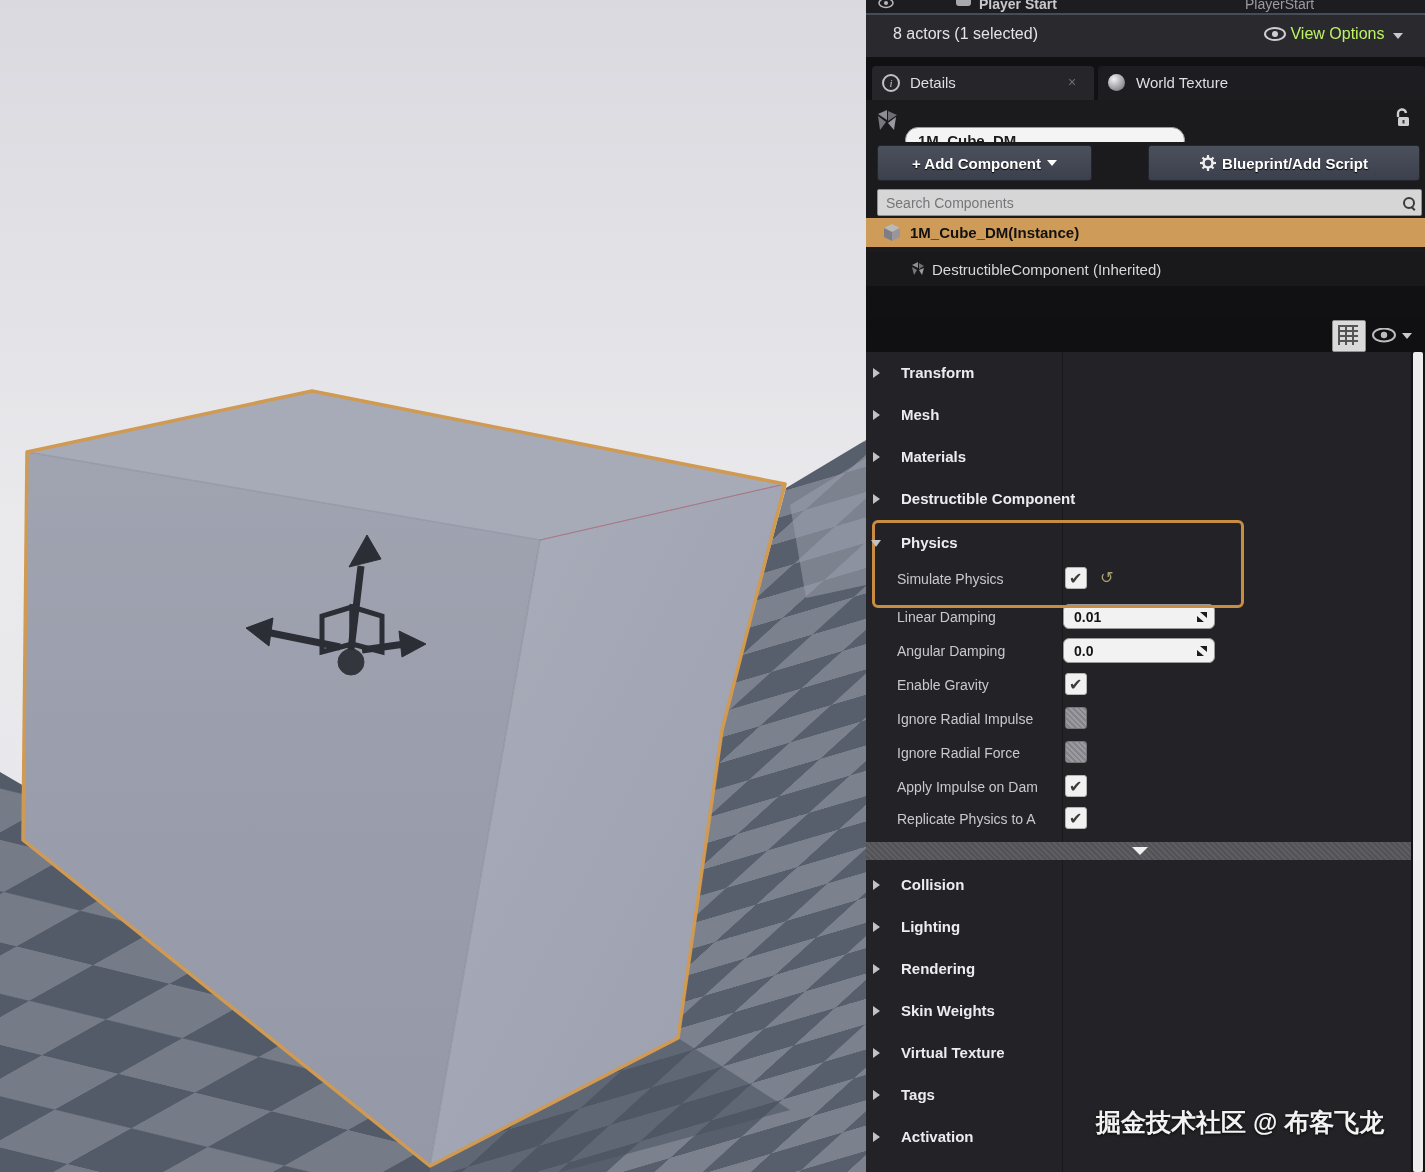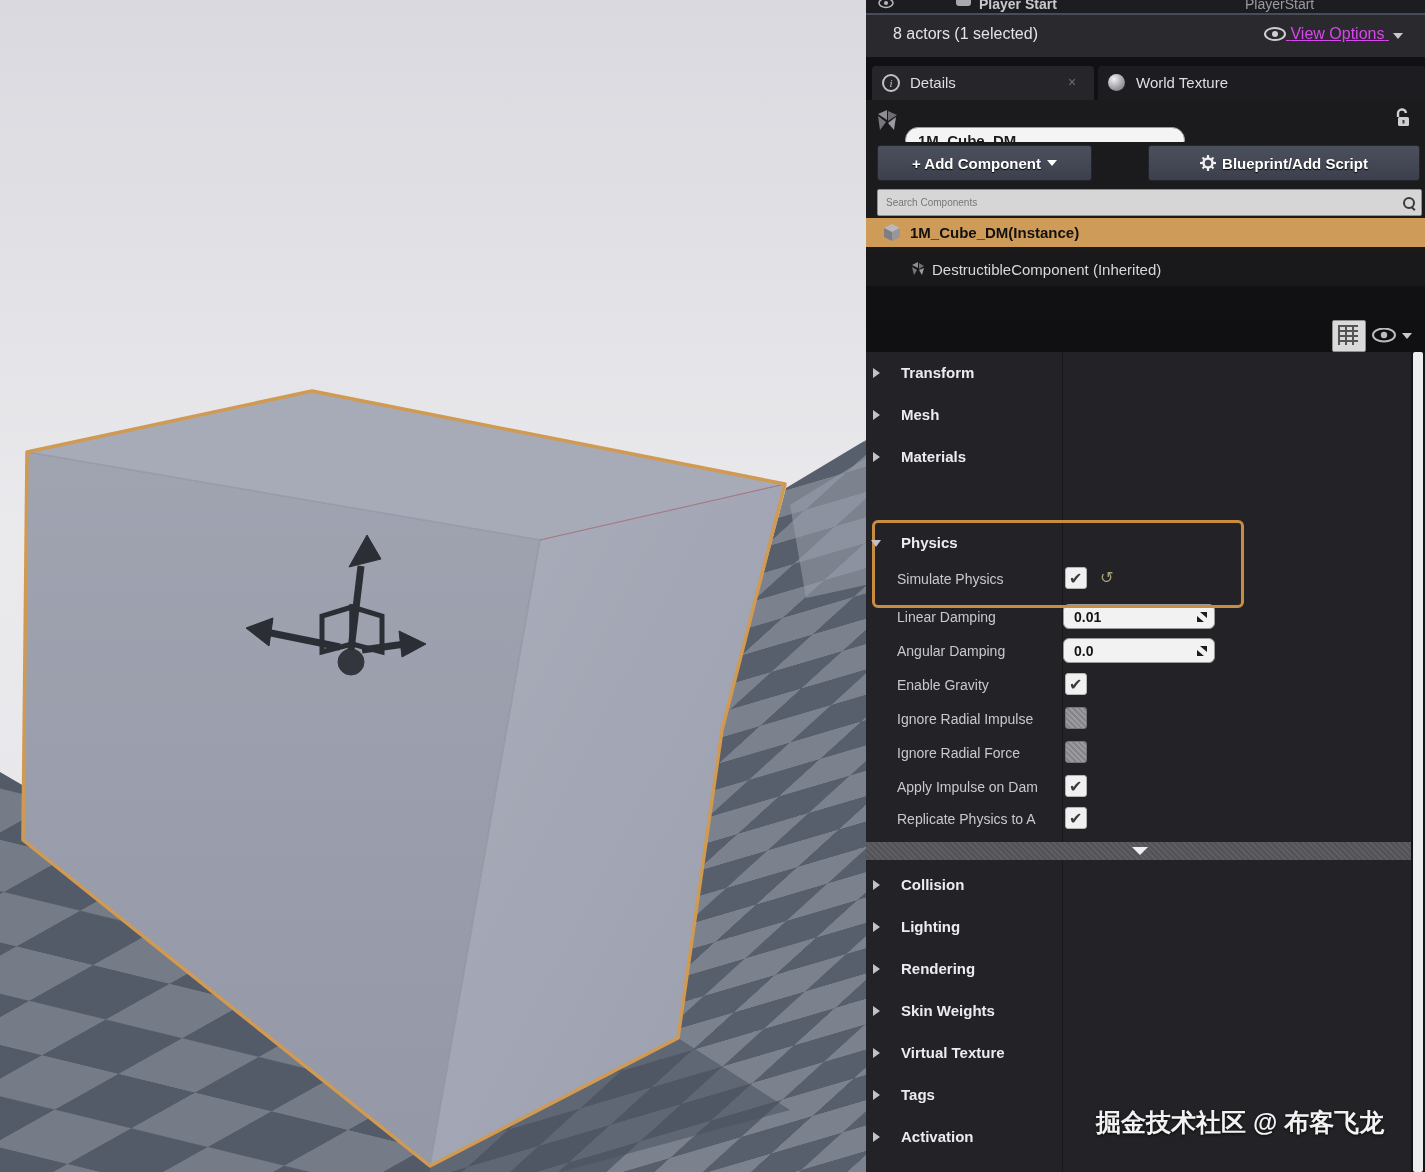--- a/index.html
+++ b/index.html
@@ -8,38 +8,38 @@
   
   #viewport{position:absolute;left:0;top:0;width:866px;height:1172px;background:#e9e9ec;}
   
   #panel{position:absolute;left:866px;top:0;width:559px;height:908px;background:#1b1b1e;}
   #panel .abs{position:absolute;}
   .row-playerstart{left:0;top:0;width:559px;height:13px;background:#1d1d21;border-bottom:2px solid #474c59;overflow:hidden;color:#c9c9cd;font-size:14px;font-weight:bold;}
   .row-playerstart .lbl{position:absolute;left:113px;top:-4px;}
   .row-playerstart .typ{position:absolute;left:379px;top:-4px;color:#9a9aa2;font-weight:normal;}
   .row-actors{left:0;top:15px;width:559px;height:42px;background:#2a2a2e;color:#e3e3e6;font-size:16px;}
   .row-actors .txt{position:absolute;left:27px;top:10px;}
-  .viewopts{position:absolute;left:398px;top:10px;color:#d946ef;font-size:16px;text-decoration:underline;}
+  .viewopts{position:absolute;left:398px;top:10px;color:#bef264;font-size:16px;}
   .tabs-strip{left:0;top:57px;width:559px;height:43px;background:#111114;}
   .tab{position:absolute;top:9px;height:34px;color:#dfdfe2;font-size:15px;}
   .tab-details{left:6px;width:222px;background:#26262a;border-radius:4px 4px 0 0;}
   .tab-world{left:232px;width:327px;background:#1d1d21;border-radius:4px 4px 0 0;}
   .tab .tlbl{position:absolute;left:38px;top:8px;}
   .tab-close{position:absolute;left:196px;top:8px;color:#6f6f75;font-size:14px;}
   .name-row{left:0;top:100px;width:559px;height:42px;background:#1b1b1e;}
   .name-input{position:absolute;left:39px;top:7px;width:280px;height:26px;background:#f4f4f4;border:1px solid #9a9a9a;
               border-radius:13px;font-weight:bold;font-size:15px;color:#1c1c1c;padding:0 12px;box-sizing:border-box;
               font-family:"Liberation Sans","DejaVu Sans",sans-serif;margin-top:20px;}
   .btn{position:absolute;top:3px;height:36px;background:linear-gradient(#4b505d,#3b404c);border:1px solid #23262e;
        border-radius:3px;color:#fff;font-weight:bold;font-size:15px;text-shadow:0 1px 1px #000;
        display:flex;align-items:center;justify-content:center;gap:6px;box-sizing:border-box;}
   .btn-row{left:0;top:142px;width:559px;height:44px;background:#1b1b1e;}
   .searchbar{position:absolute;background:#d6d6d6;border:1px solid #8f8f8f;border-radius:2px;box-sizing:border-box;}
   .searchbar input{position:absolute;left:0;top:0;width:100%;height:100%;background:transparent;border:none;outline:none;
-       font-size:10px;color:#333;padding:0 26px 0 8px;box-sizing:border-box;font-family:inherit;}
+       font-size:14px;color:#333;padding:0 26px 0 8px;box-sizing:border-box;font-family:inherit;}
   .searchbar input::placeholder{color:#76767a;opacity:1;}
   .comp-row{left:0;width:559px;height:29px;font-size:15px;}
   .comp-sel{background:#cf9b58;color:#111;font-weight:bold;}
   .comp-sub{color:#d8d8da;}
   .gap-dark{left:0;width:559px;background:#111114;}
   .details-body{left:0;top:352px;width:559px;height:820px;background:#232327;}
   .col-div{position:absolute;left:196px;top:0;width:1px;height:100%;background:#18181b;}
   .cat{position:absolute;left:0;width:545px;height:30px;color:#ececee;font-weight:bold;font-size:15px;}
   .cat .clbl{position:absolute;left:20px;top:6px;margin-left:15px;}
   .tri-r{position:absolute;left:7px;top:10px;width:0;height:0;border-left:7px solid #c2c2c6;border-top:5px solid transparent;border-bottom:5px solid transparent;}
@@ -262,20 +262,24 @@
           <span class="clbl">Transform</span>
         </div>
       <div class="cat" style="top:48px">
           <span class="tri-r"></span>
           <span class="clbl">Mesh</span>
         </div>
       <div class="cat" style="top:90px">
           <span class="tri-r"></span>
           <span class="clbl">Materials</span>
         </div>
+      <div class="cat" style="top:132px">
+          <span class="tri-r"></span>
+          <span class="clbl">Destructible Component</span>
+        </div>
 
       <div class="abs" style="left:6px;top:168px;width:366px;height:82px;border:3px solid #c98d42;border-radius:6px;z-index:3"></div>
       <div class="cat" style="top:176px;z-index:4">
         <span class="tri-d"></span>
         <span class="clbl">Physics</span>
       </div>
 
       <div class="prow" style="top:212px;z-index:4">
         <span class="plabel">Simulate Physics</span>
         <span class="cb checked">

